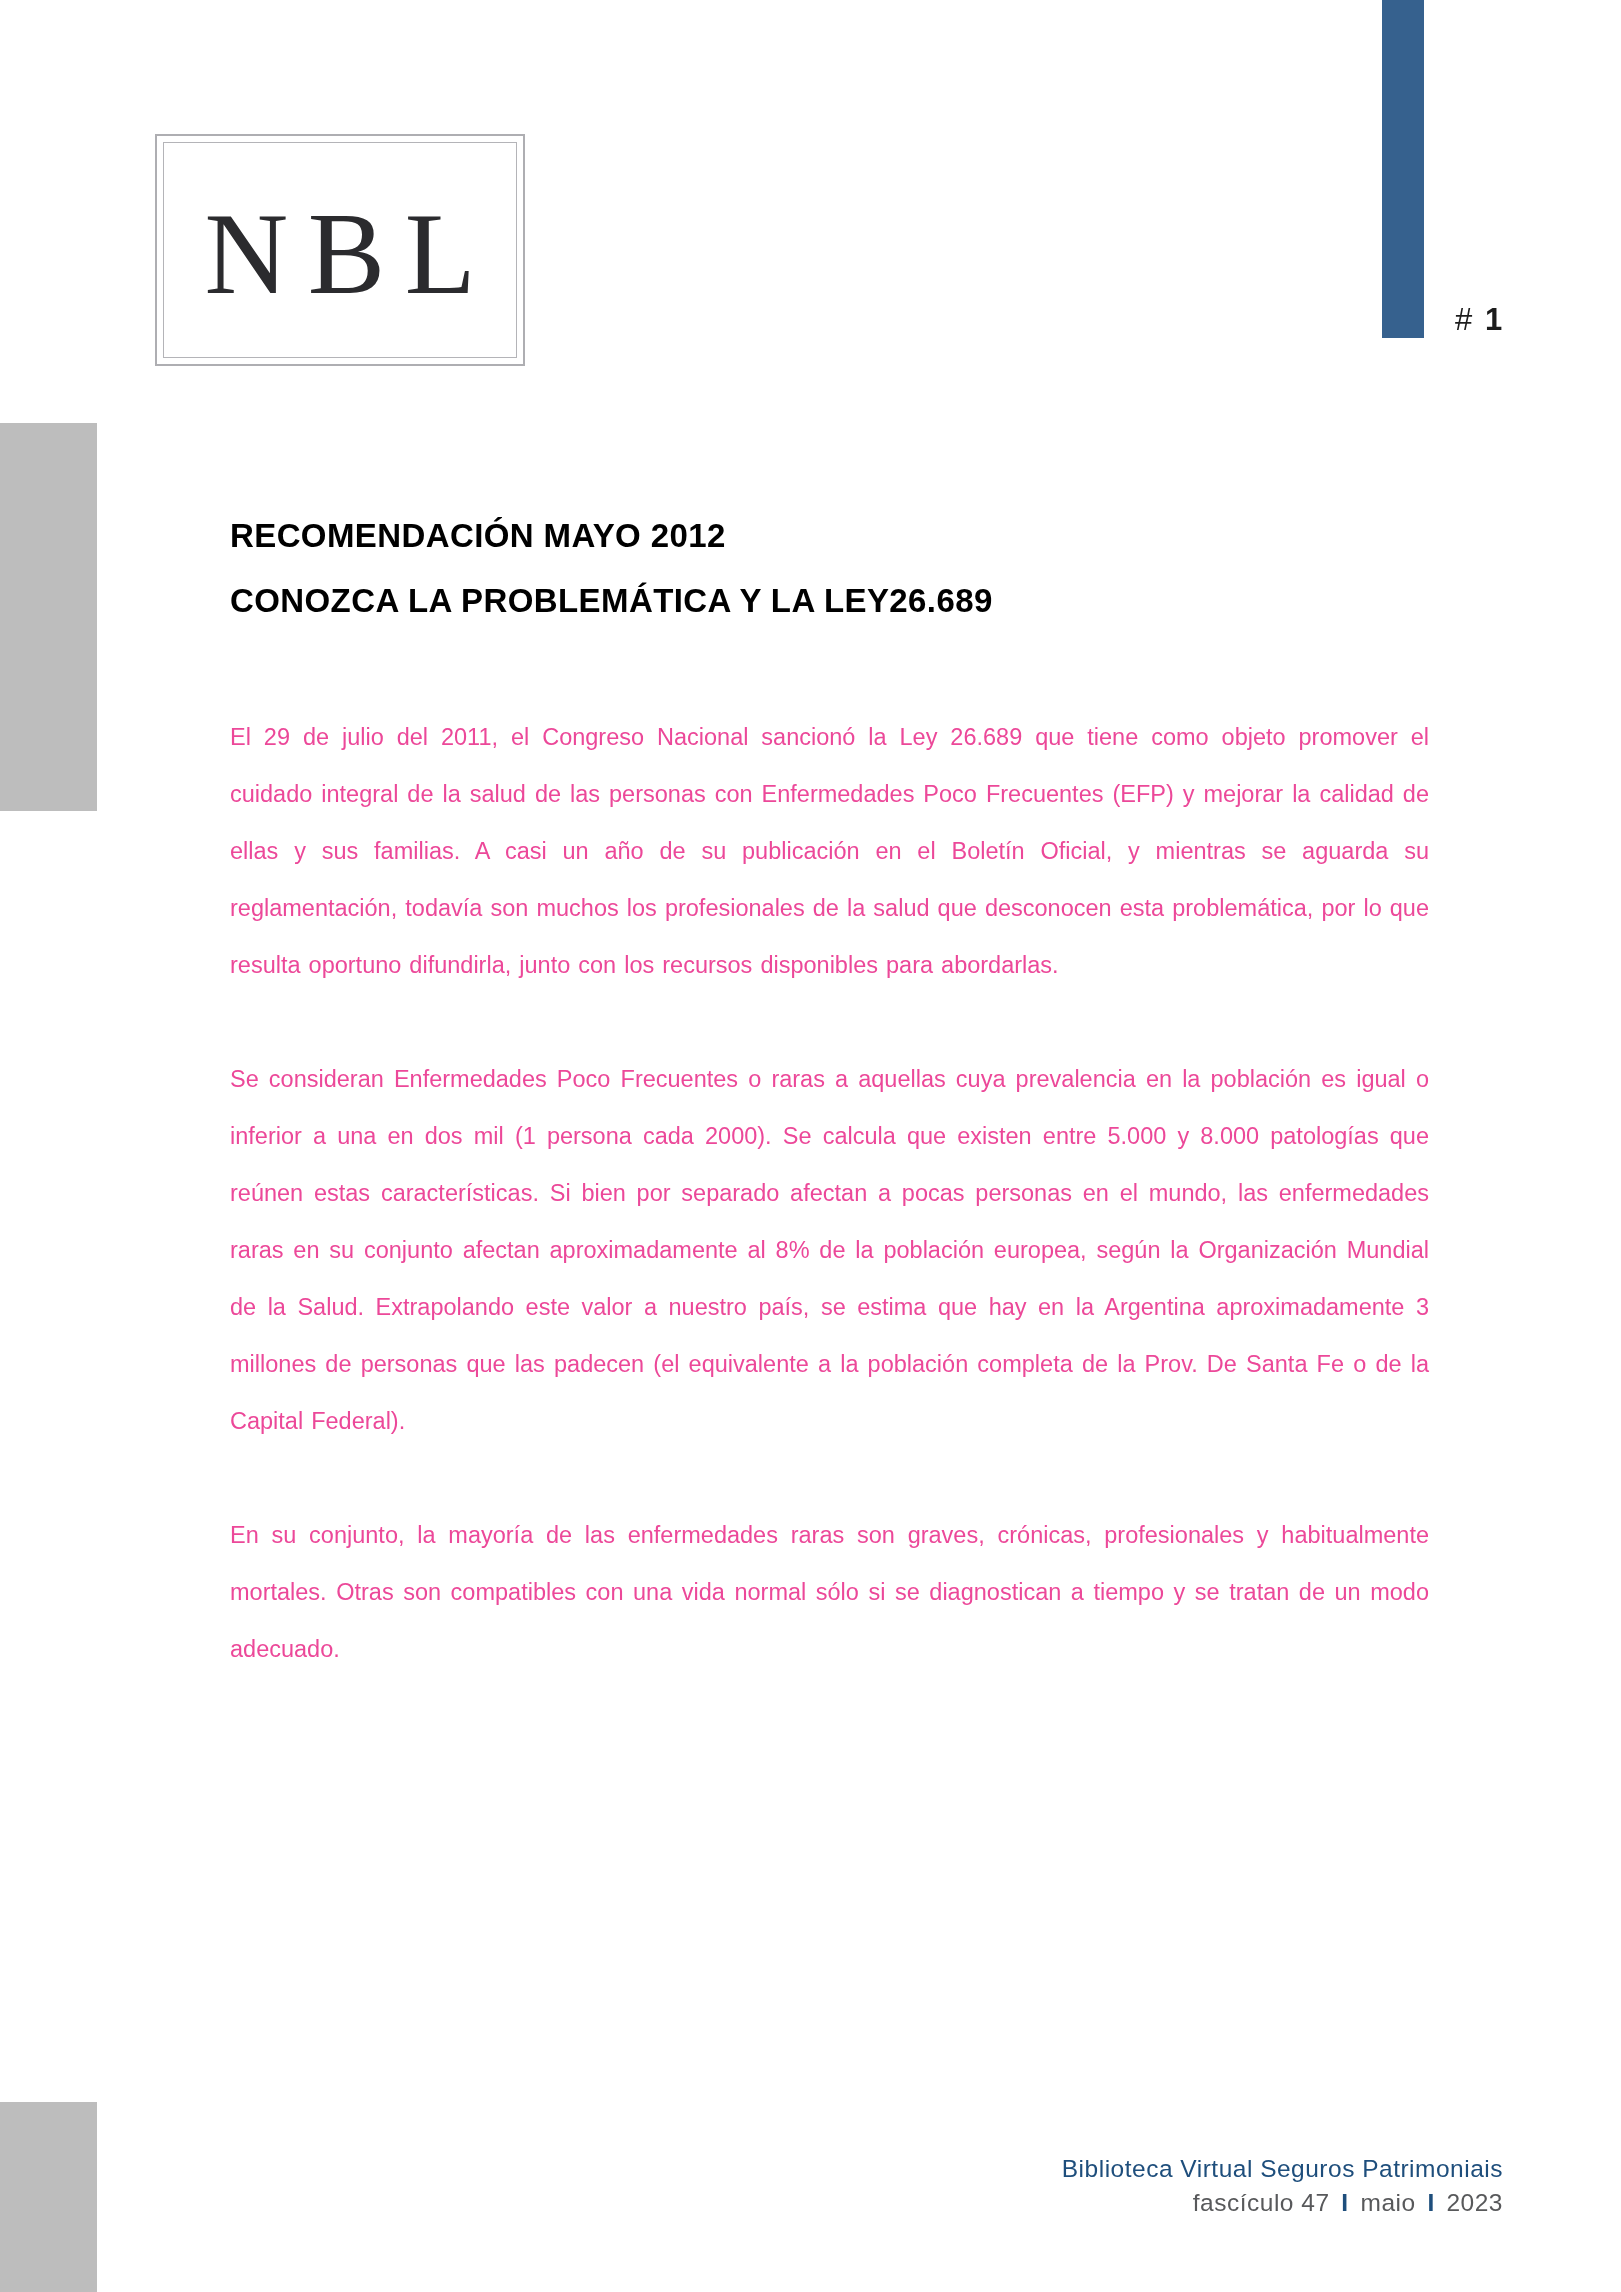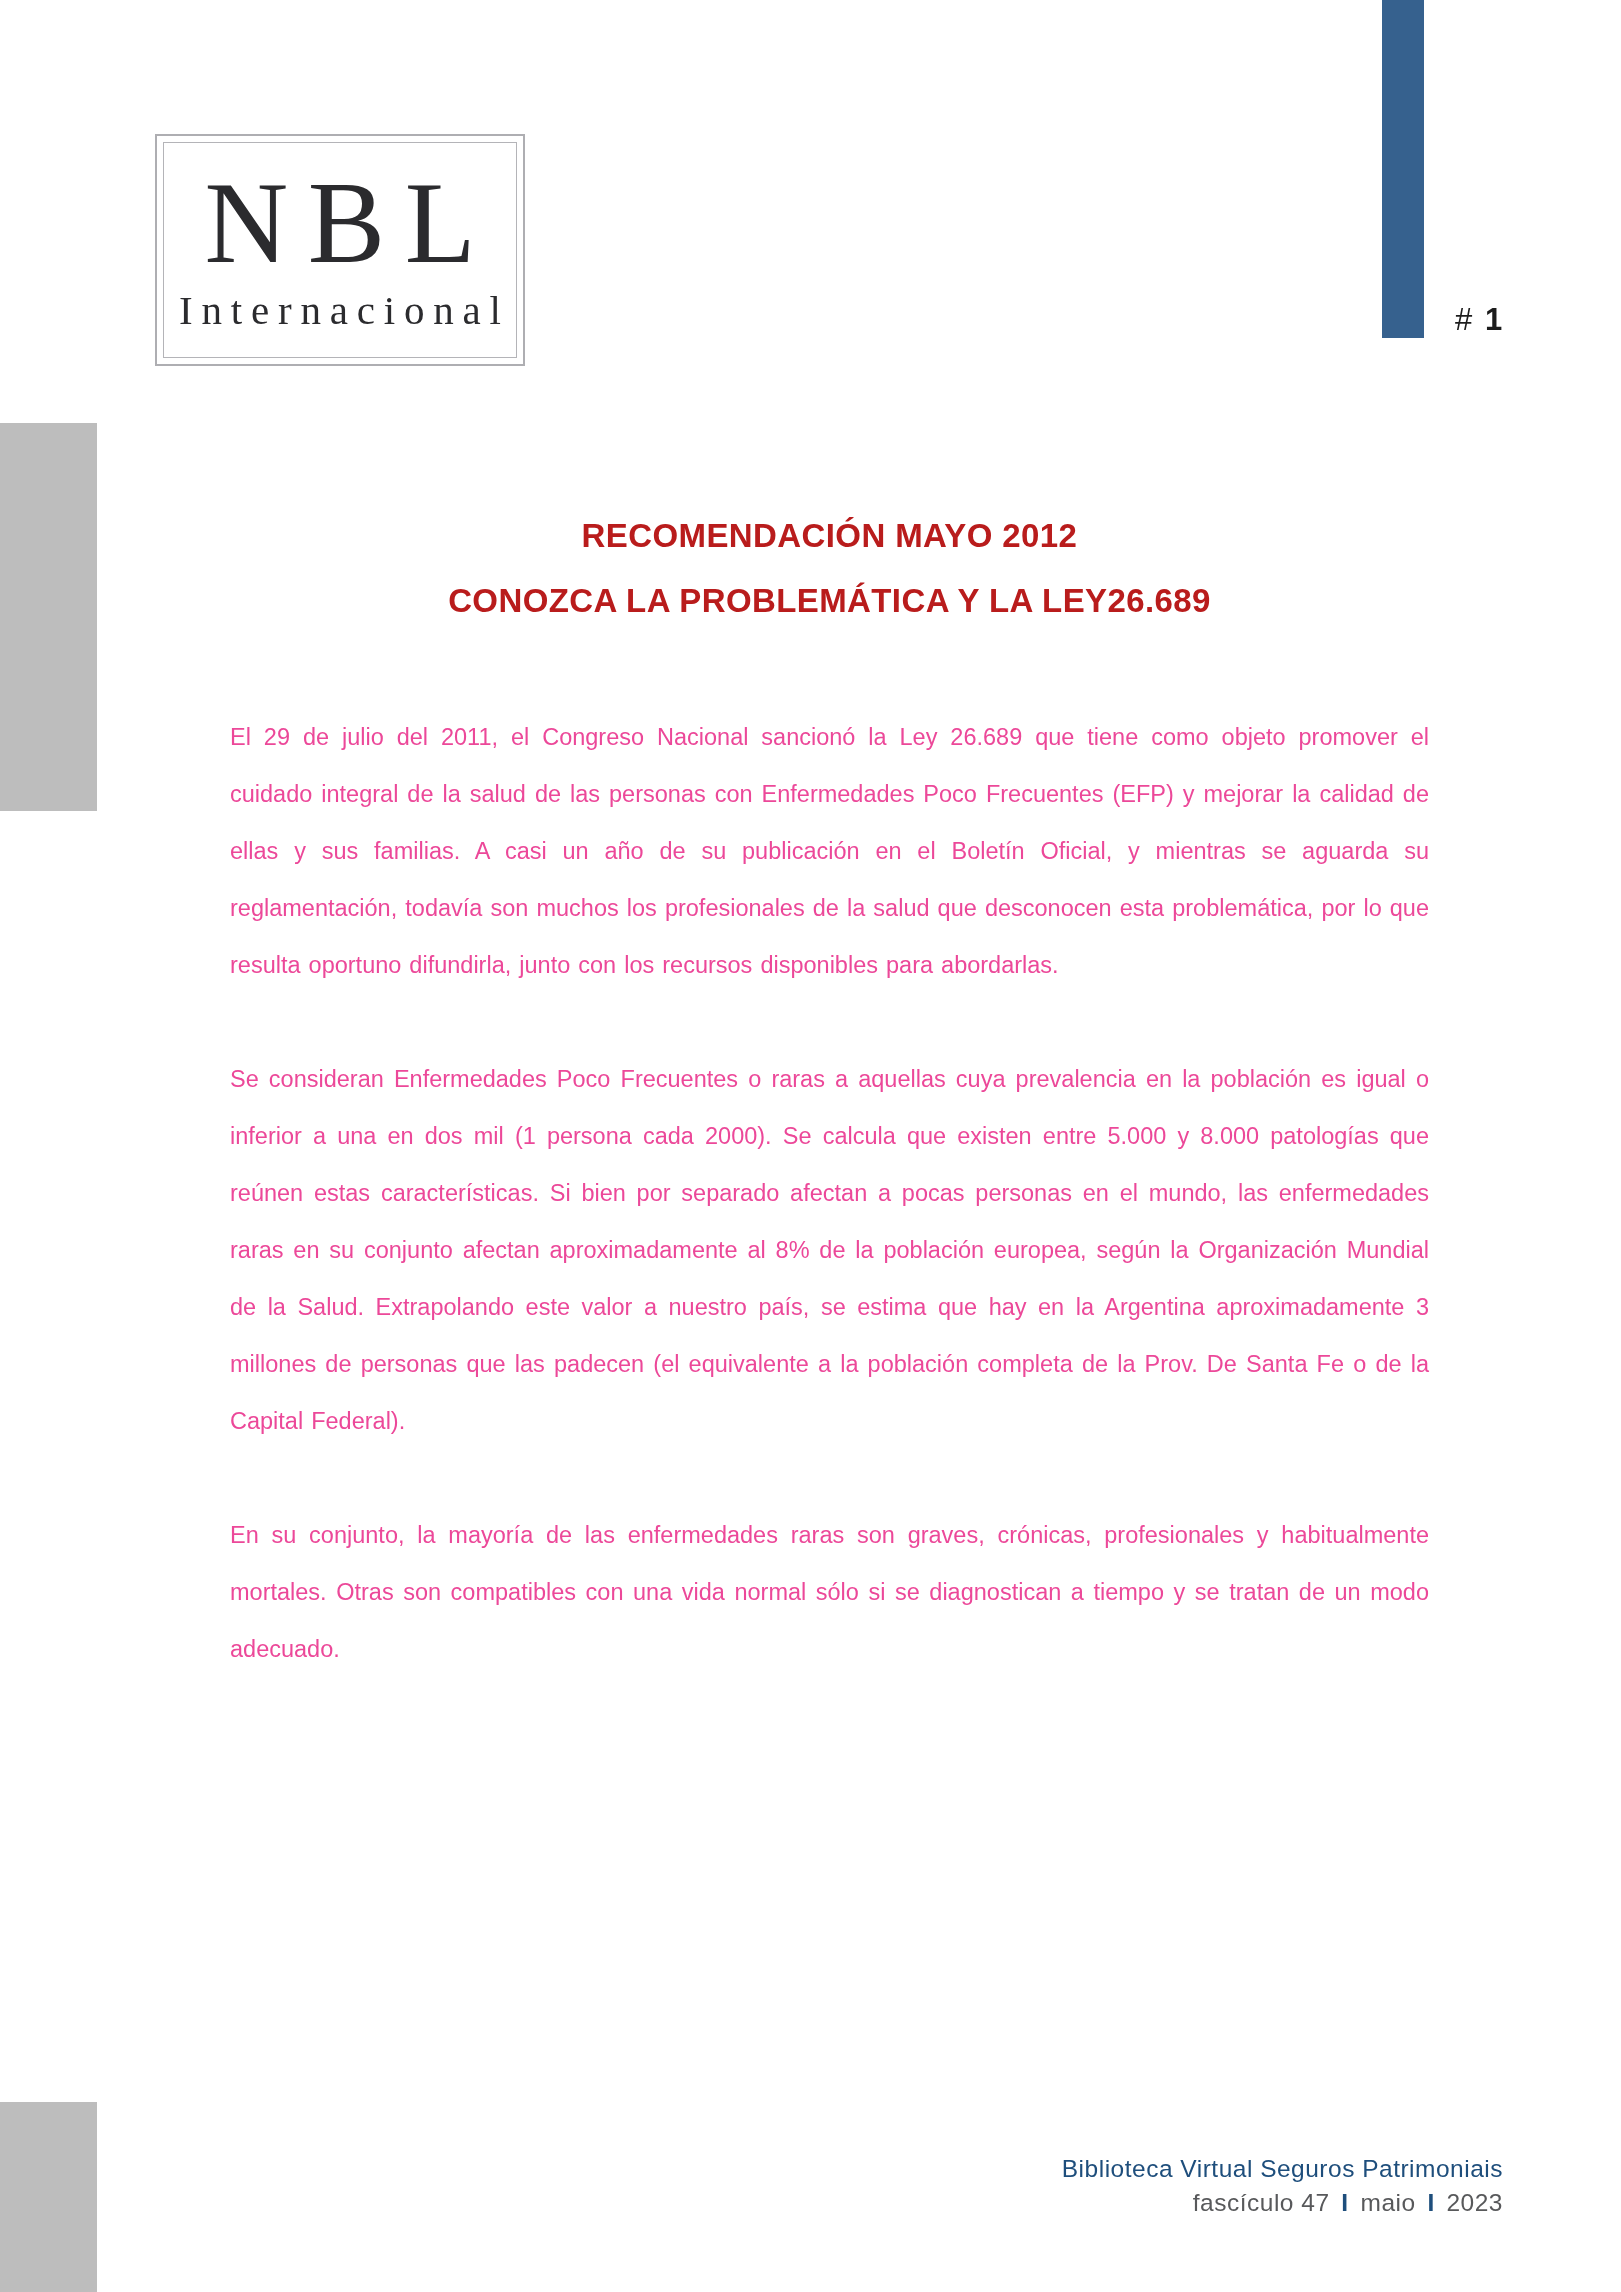--- a/index.html
+++ b/index.html
@@ -43,23 +43,23 @@
     color:#2b2b2e; margin-top:15.7px;
   }
 
   
   .gray-bar-top    { position:absolute; left:0; top:423px;  width:97px; height:388px; background:#bdbdbd; }
   .gray-bar-bottom { position:absolute; left:0; top:2102px; width:97px; height:190px; background:#bdbdbd; }
 
   
   .content { position:absolute; left:230px; top:0; width:1199px; }
   .doc-title {
-    margin-top:503px; text-align:center;
+    margin-top:503px; 
     font-size:33px; font-weight:700; line-height:65px;
-    color:#b91c1c; letter-spacing:0.4px;
+    color:#000000; letter-spacing:0.4px;
   }
   .doc-body p {
     font-size:23.5px; line-height:57px; text-align:justify;
     color:#ec4899; margin:0 0 57px 0;
     word-spacing:1.5px;
   }
   .doc-body p:first-child { margin-top:76px; }
 
   
   .footer {
@@ -82,21 +82,20 @@
 
   <div class="blue-bar"></div>
 
   <div class="page-badge">
     <span class="hash">#</span><span class="num">1</span>
   </div>
 
   <div class="logo-box">
     <div class="logo-inner">
       <div class="logo-acronym">NBL</div>
-      <div class="logo-subtitle">Internacional</div>
     </div>
   </div>
 
   <div class="gray-bar-top"></div>
   <div class="gray-bar-bottom"></div>
 
   <div class="content">
     <div class="doc-title">
       <div>RECOMENDACIÓN MAYO 2012</div>
       <div>CONOZCA LA PROBLEMÁTICA Y LA LEY26.689</div>

